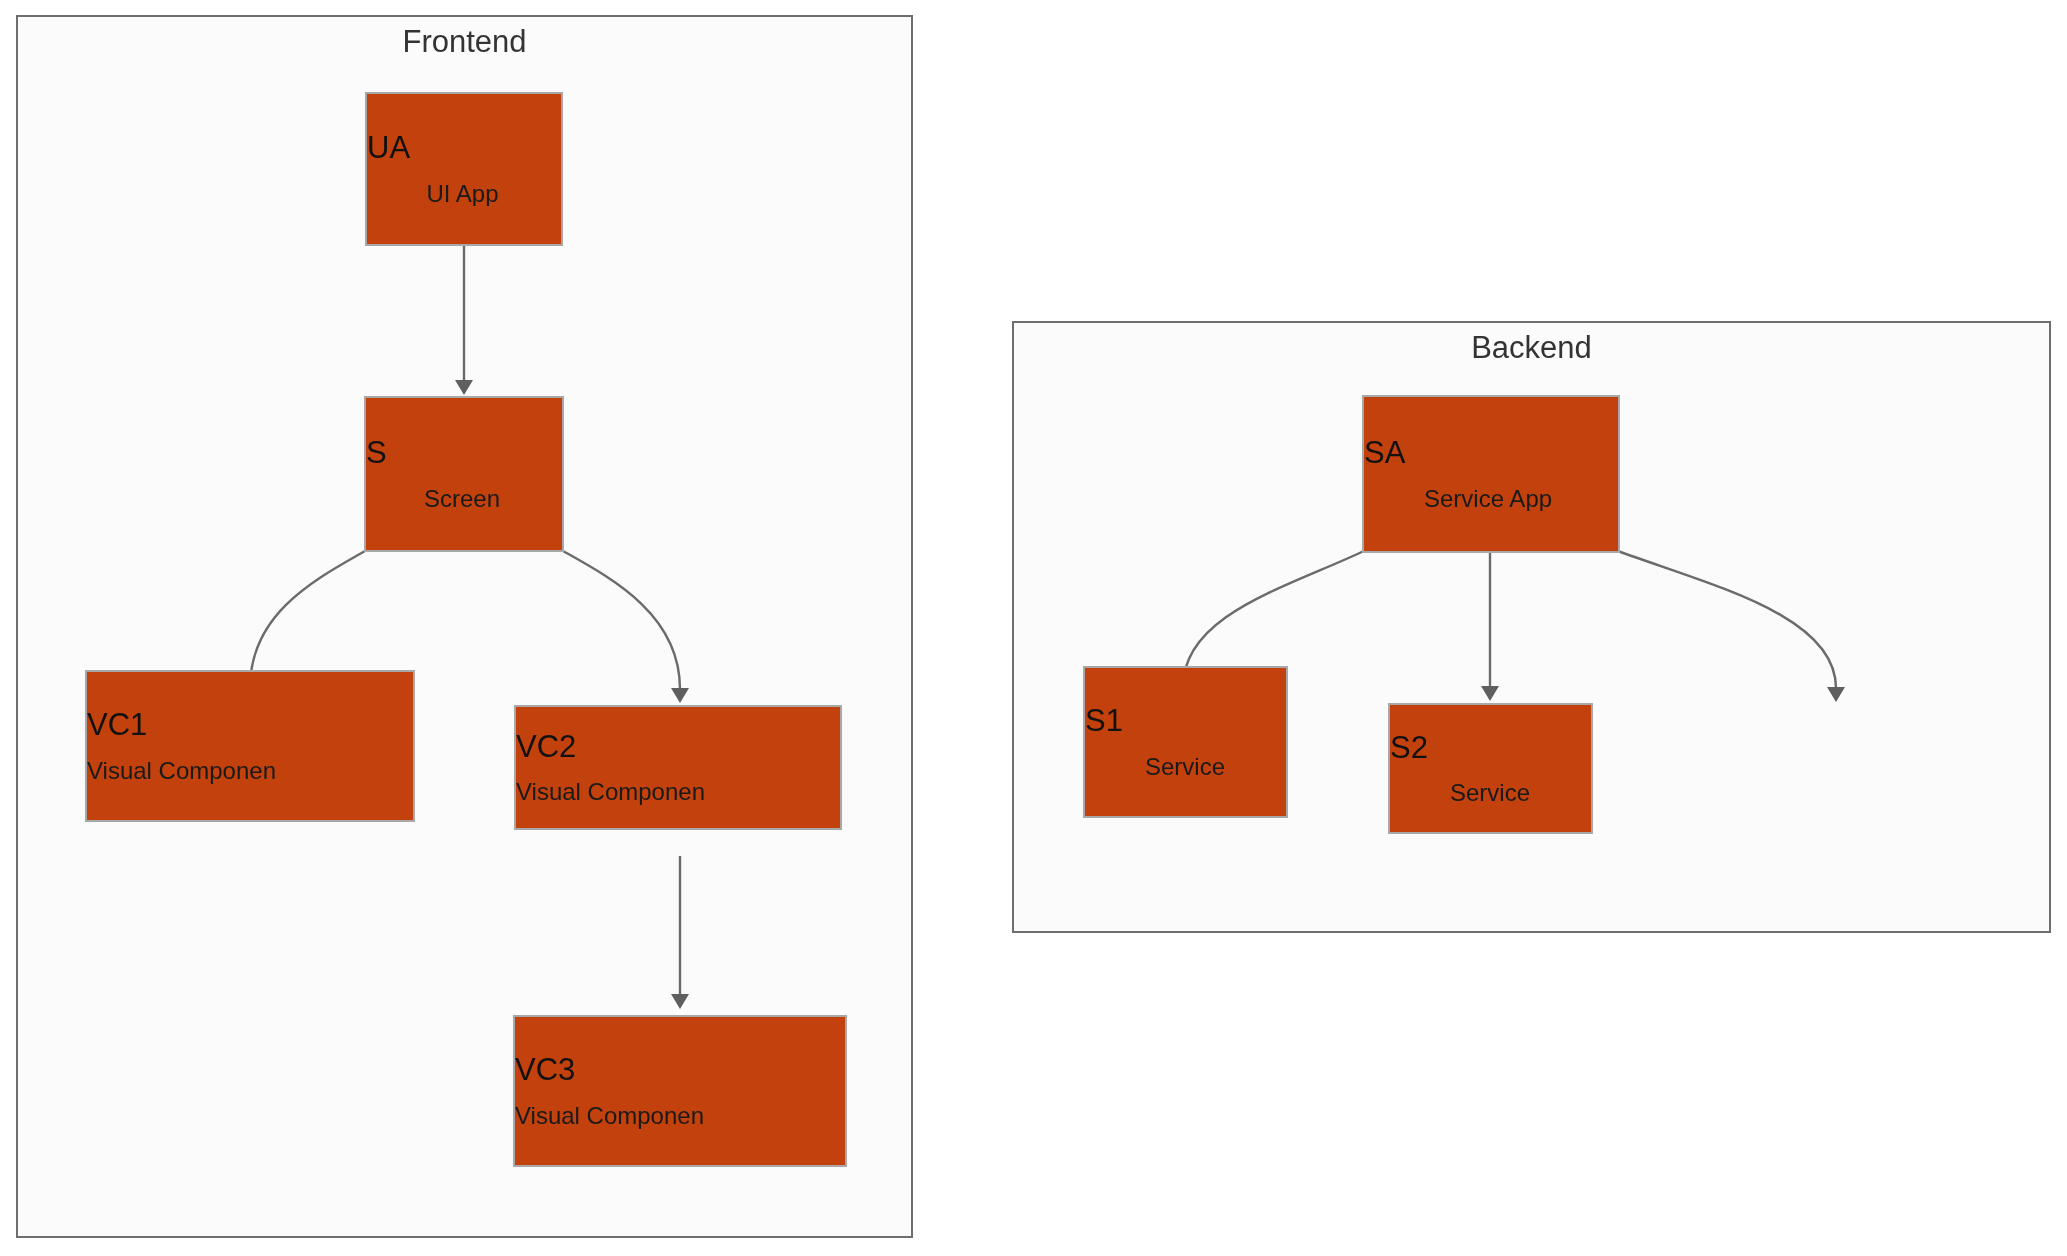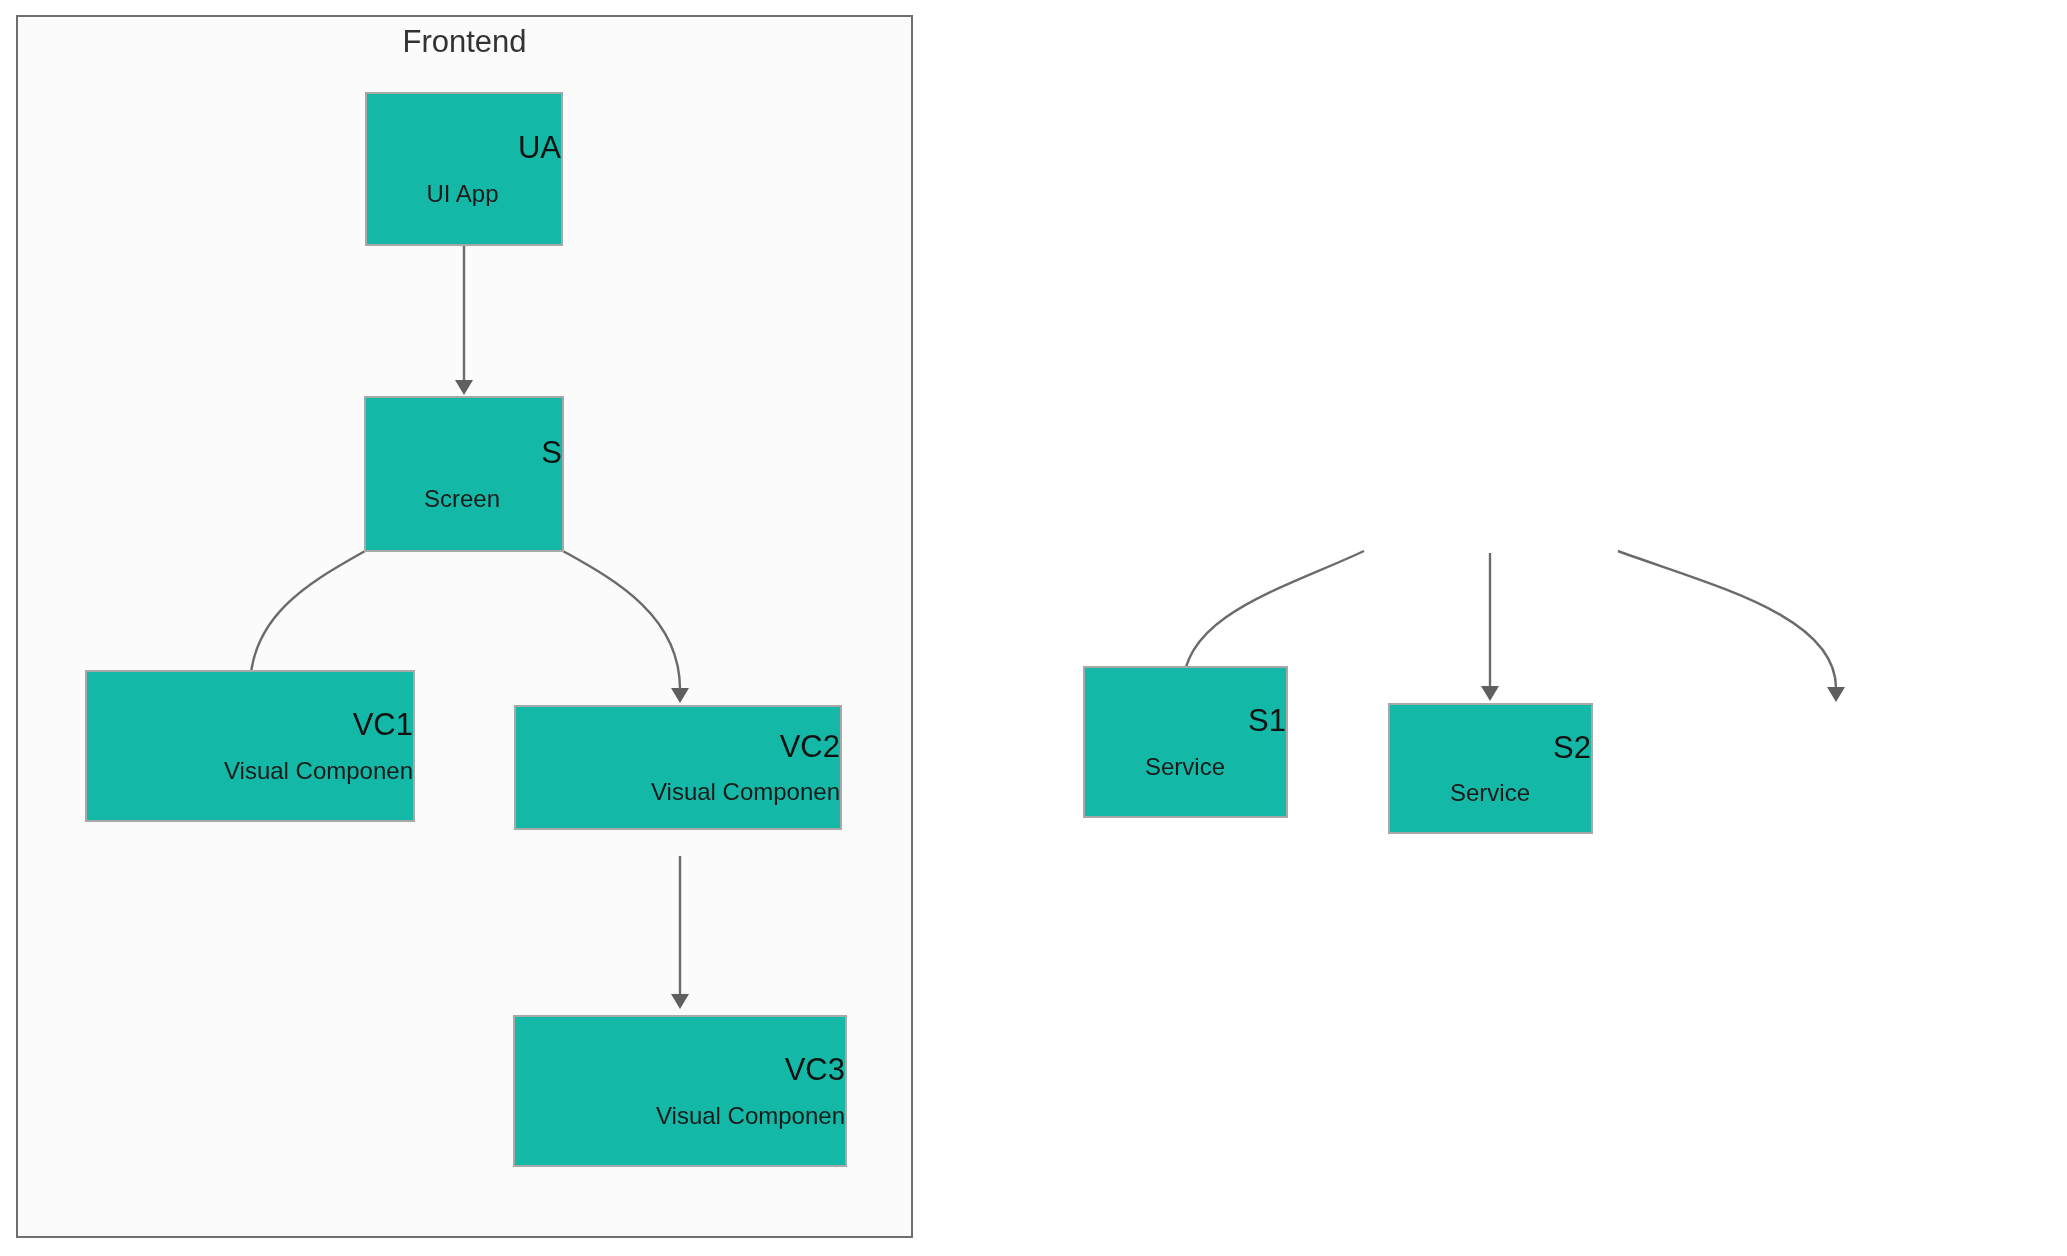--- a/index.html
+++ b/index.html
@@ -32,26 +32,26 @@
     z-index:1;
     pointer-events:none;
   }
   .edge{
     fill:none;
     stroke:#6b6b6b;
     stroke-width:2.4px;
   }
   .node{
     position:absolute;
-    background:#14b8a6;
+    background:#c2410c;
     border:2px solid #a8a8a8;
     box-sizing:border-box;
     display:flex;
     flex-direction:column;
-    align-items:flex-end;
+    align-items:flex-start;
     justify-content:center;
     gap:16px;
     z-index:2;
   }
   .node-title{
     font-size:31px;
     line-height:1.05;
     color:#111111;
     white-space:nowrap;
   }
@@ -71,20 +71,23 @@
 </style>
 </head>
 <body>
 
 <div class="canvas">
 
   <div class="container" style="left:16px;top:15px;width:897px;height:1223px">
     <div class="container-label">Frontend</div>
   </div>
 
+  <div class="container" style="left:1012px;top:321px;width:1039px;height:612px">
+    <div class="container-label">Backend</div>
+  </div>
 
   <svg class="edge-layer" width="2067" height="1256" viewBox="0 0 2067 1256">
     <defs>
       <marker id="arw" viewBox="0 0 15 20" refX="1" refY="10" markerWidth="15" markerHeight="20" orient="auto" markerUnits="userSpaceOnUse">
         <path d="M0,1 L15,10 L0,19 Z" fill="#5f5f5f"></path>
       </marker>
     </defs>
     <path class="edge" d="M 464 246 L 464 381" marker-end="url(#arw)"></path>
     <path class="edge" d="M 365 551 C 318 578, 250 612, 250 688" marker-end="url(#arw)"></path>
     <path class="edge" d="M 563 551 C 611 578, 680 614, 680 689" marker-end="url(#arw)"></path>
@@ -112,20 +115,24 @@
   <div class="node" style="left:514px;top:705px;width:328px;height:125px">
     <div class="node-title">VC2</div>
     <div class="node-sub">Visual Componen</div>
   </div>
 
   <div class="node" style="left:513px;top:1015px;width:334px;height:152px">
     <div class="node-title">VC3</div>
     <div class="node-sub">Visual Componen</div>
   </div>
 
+  <div class="node" style="left:1362px;top:395px;width:258px;height:158px">
+    <div class="node-title">SA</div>
+    <div class="node-sub clip" style="width:134px">Service App</div>
+  </div>
 
   <div class="node" style="left:1083px;top:666px;width:205px;height:152px">
     <div class="node-title">S1</div>
     <div class="node-sub clip" style="width:81px">Service</div>
   </div>
 
   <div class="node" style="left:1388px;top:703px;width:205px;height:131px">
     <div class="node-title">S2</div>
     <div class="node-sub clip" style="width:81px">Service</div>
   </div>

